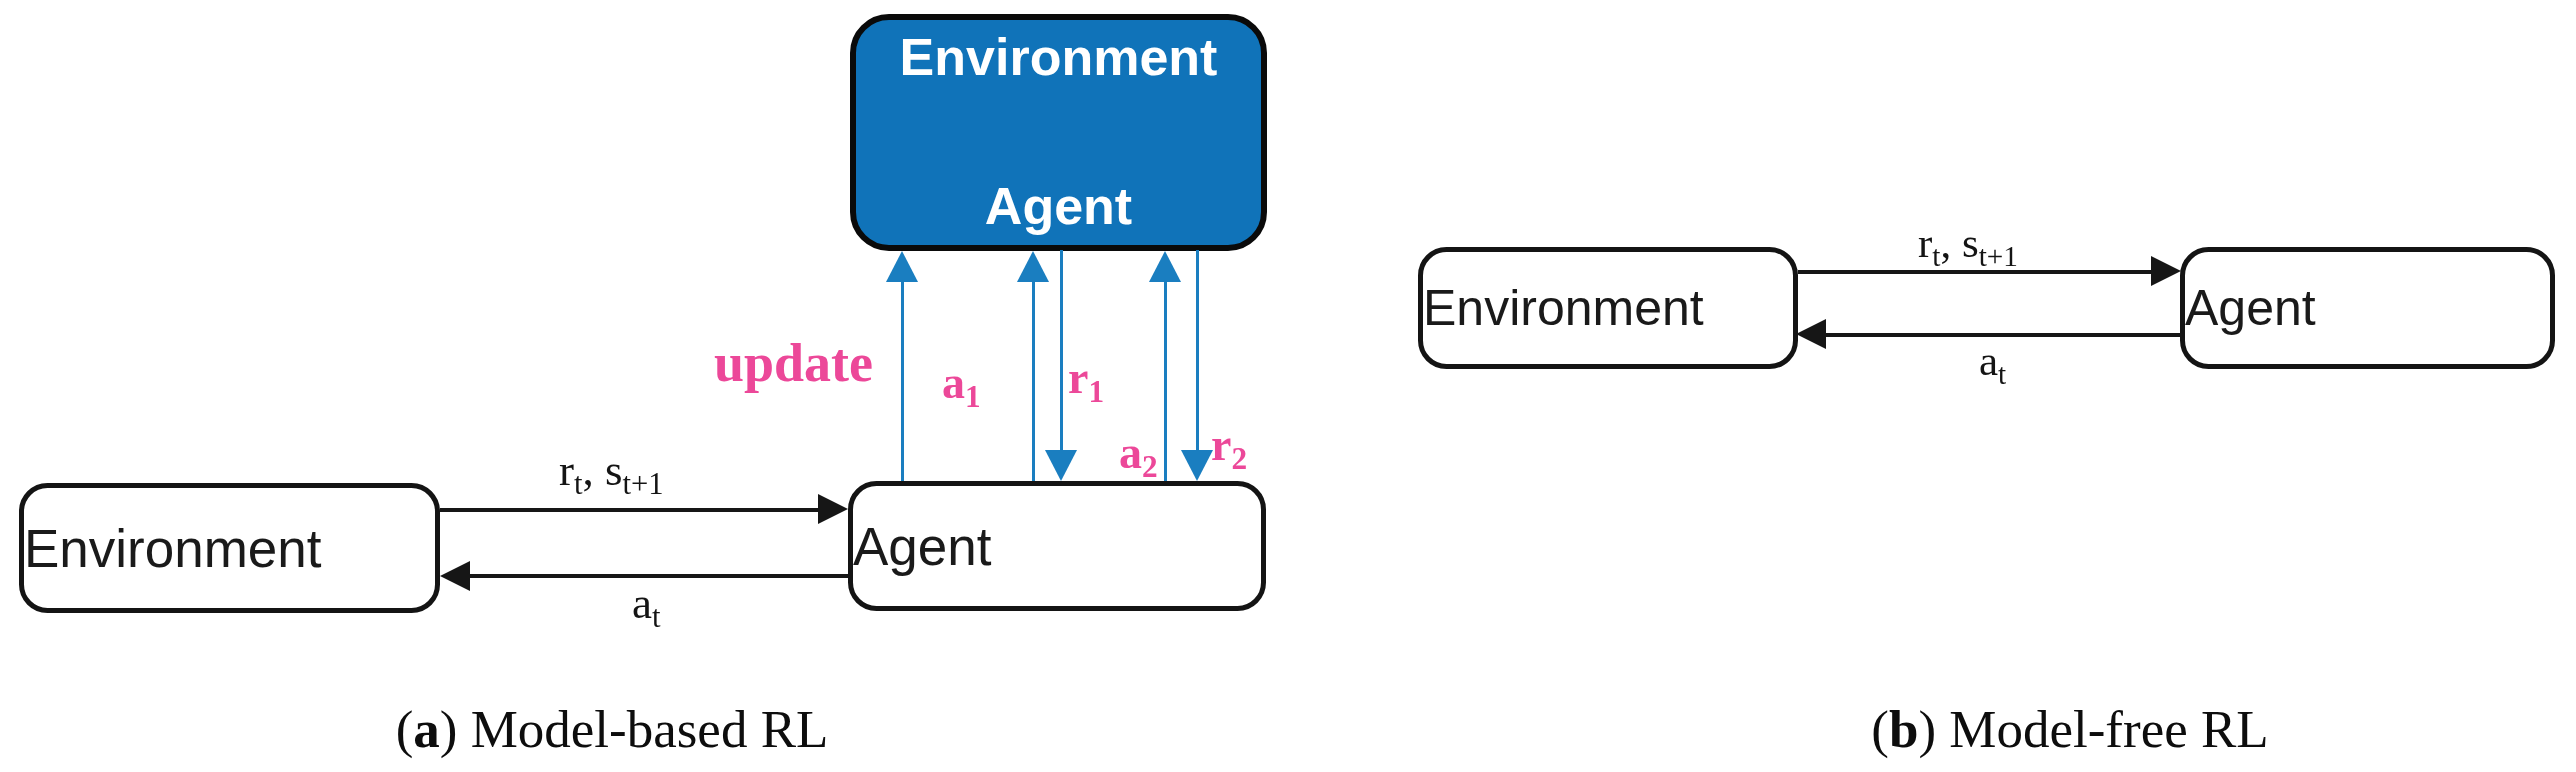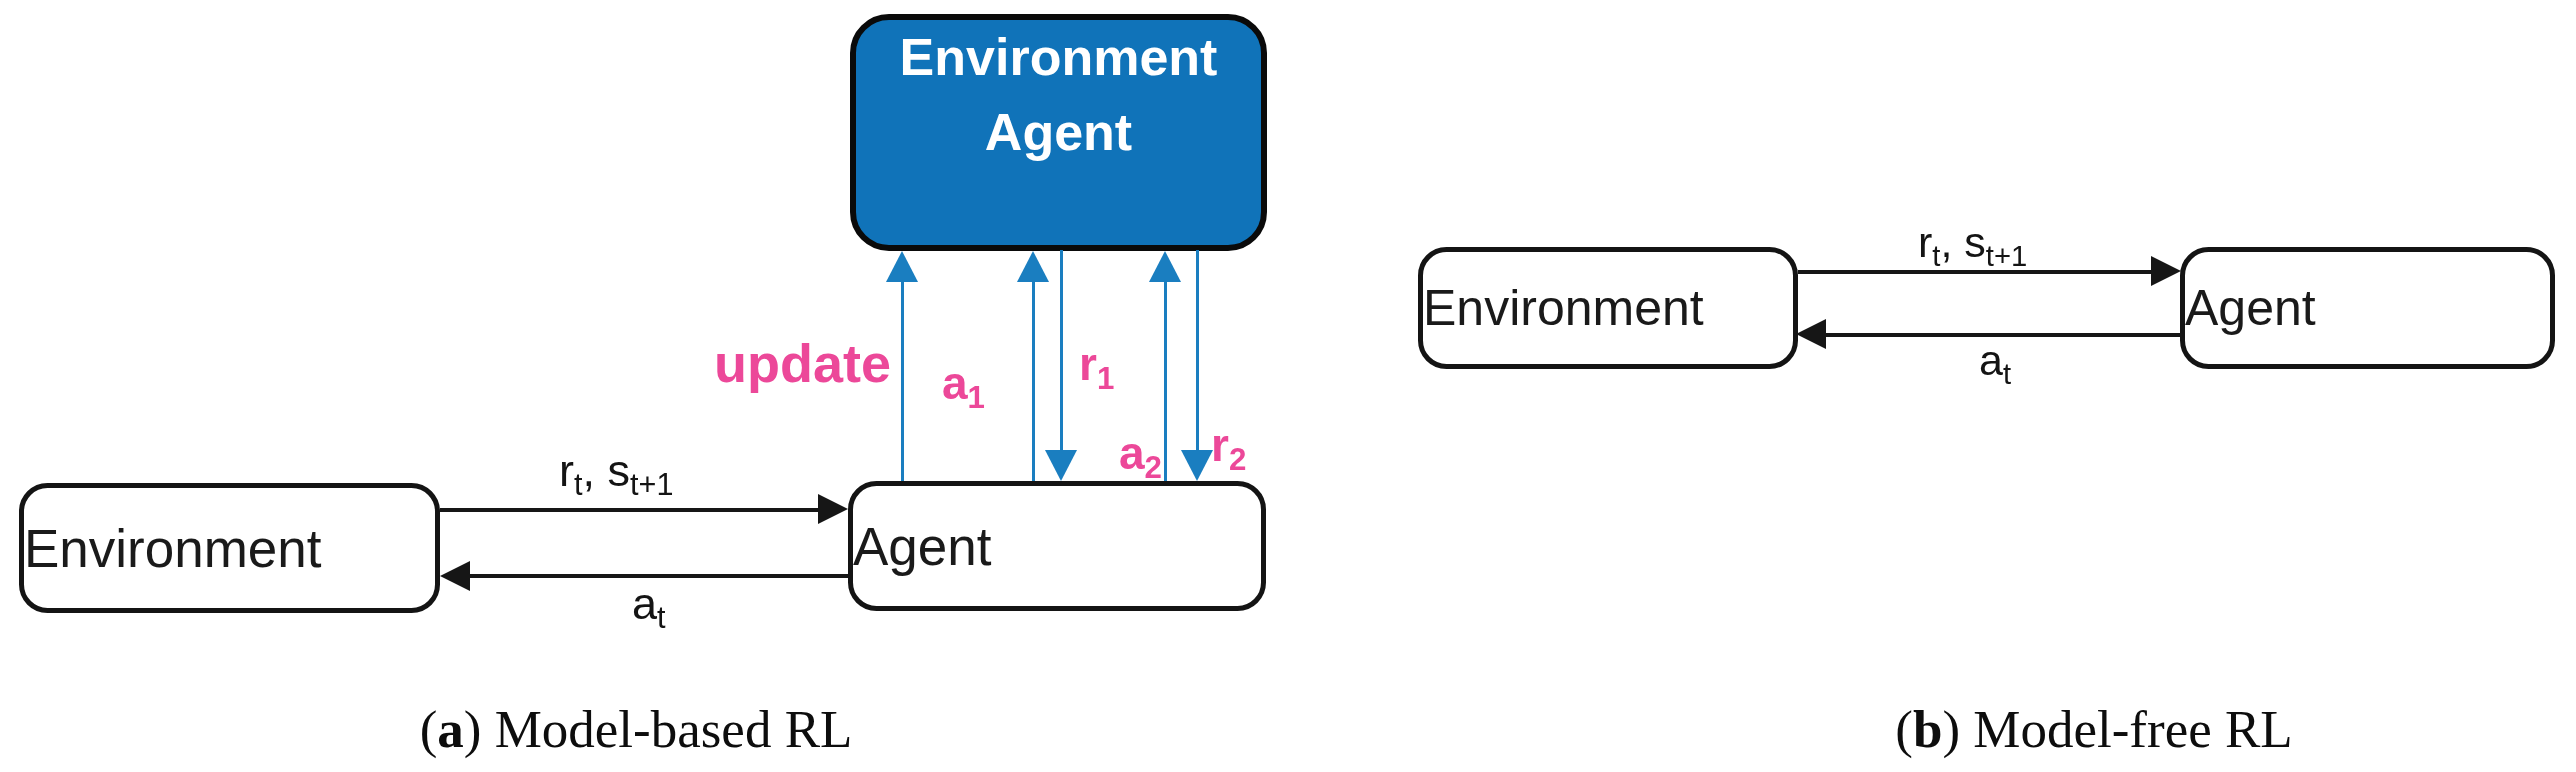--- a/index.html
+++ b/index.html
@@ -13,21 +13,21 @@
     overflow:hidden;
   }
   .box{
     position:absolute;
     box-sizing:border-box;
     background:#ffffff;
     border:5.4px solid #141414;
     border-radius:28.5px;
     display:flex;
     align-items:center;
-    justify-content:flex-start;
+    justify-content:space-between;
     font-size:53px;
     color:#1a1a1a;
     white-space:nowrap;
   }
   .bluebox{
     background:#1073B9;
     border-color:#0a0a0a;
     border-width:6.1px;
     border-radius:39px;
     color:#ffffff;
@@ -43,33 +43,33 @@
   .head-right{border-top:15.6px solid transparent;border-bottom:15.6px solid transparent;border-left:30px solid #161616;}
   .head-left{border-top:15.6px solid transparent;border-bottom:15.6px solid transparent;border-right:30px solid #161616;}
   .head-up{border-left:16.3px solid transparent;border-right:16.3px solid transparent;border-bottom:31px solid #1A7EC0;}
   .head-down{border-left:16.3px solid transparent;border-right:16.3px solid transparent;border-top:31px solid #1A7EC0;}
   .lbl{
     position:absolute;
     font-size:45px;
     color:#141414;
     white-space:nowrap;
     line-height:1.1;
+    font-family:Liberation Serif, serif;
   }
   .lbl sub{font-size:0.68em;vertical-align:-0.3em;}
   .bluelbl{color:#ec4899;font-weight:600;font-size:46px;}
   .updatelbl{font-size:54px;}
   .caption{
     position:absolute;
     font-family:"Liberation Serif", serif;
     font-size:53px;
     color:#0d0d0d;
     transform:translateX(-50%);
     white-space:nowrap;
     line-height:1.1;
-    margin-left:24px;
   }
   .caption .cap-letter{font-weight:bold;}
 </style>
 </head>
 <body>
 
 <div id="figure">
 
   <div>
 
@@ -97,21 +97,21 @@
     <div class="vline" style="left:901px;top:280px;height:201px;"></div>
     <div class="head head-up" style="left:886px;top:251px;"></div>
     <div class="lbl bluelbl updatelbl" style="left:714px;top:334px;">update</div>
 
     <div class="vline" style="left:1032px;top:280px;height:201px;"></div>
     <div class="head head-up" style="left:1017px;top:251px;"></div>
     <div class="lbl bluelbl" style="left:942px;top:358px;"><span>a</span><sub>1</sub></div>
 
     <div class="vline" style="left:1060px;top:250px;height:201px;"></div>
     <div class="head head-down" style="left:1045px;top:450px;"></div>
-    <div class="lbl bluelbl" style="left:1068px;top:339px;margin-left:11px;"><span>r</span><sub>1</sub></div>
+    <div class="lbl bluelbl" style="left:1068px;top:353px;"><span>r</span><sub>1</sub></div>
 
     <div class="vline" style="left:1164px;top:280px;height:201px;"></div>
     <div class="head head-up" style="left:1149px;top:251px;"></div>
     <div class="lbl bluelbl" style="left:1119px;top:428px;"><span>a</span><sub>2</sub></div>
 
     <div class="vline" style="left:1196px;top:250px;height:201px;"></div>
     <div class="head head-down" style="left:1181px;top:450px;"></div>
     <div class="lbl bluelbl" style="left:1211px;top:420px;"><span>r</span><sub>2</sub></div>
 
     <div class="caption" style="left:612px;top:700px;"><span>(</span><span class="cap-letter">a</span><span>) Model-based RL</span></div>

